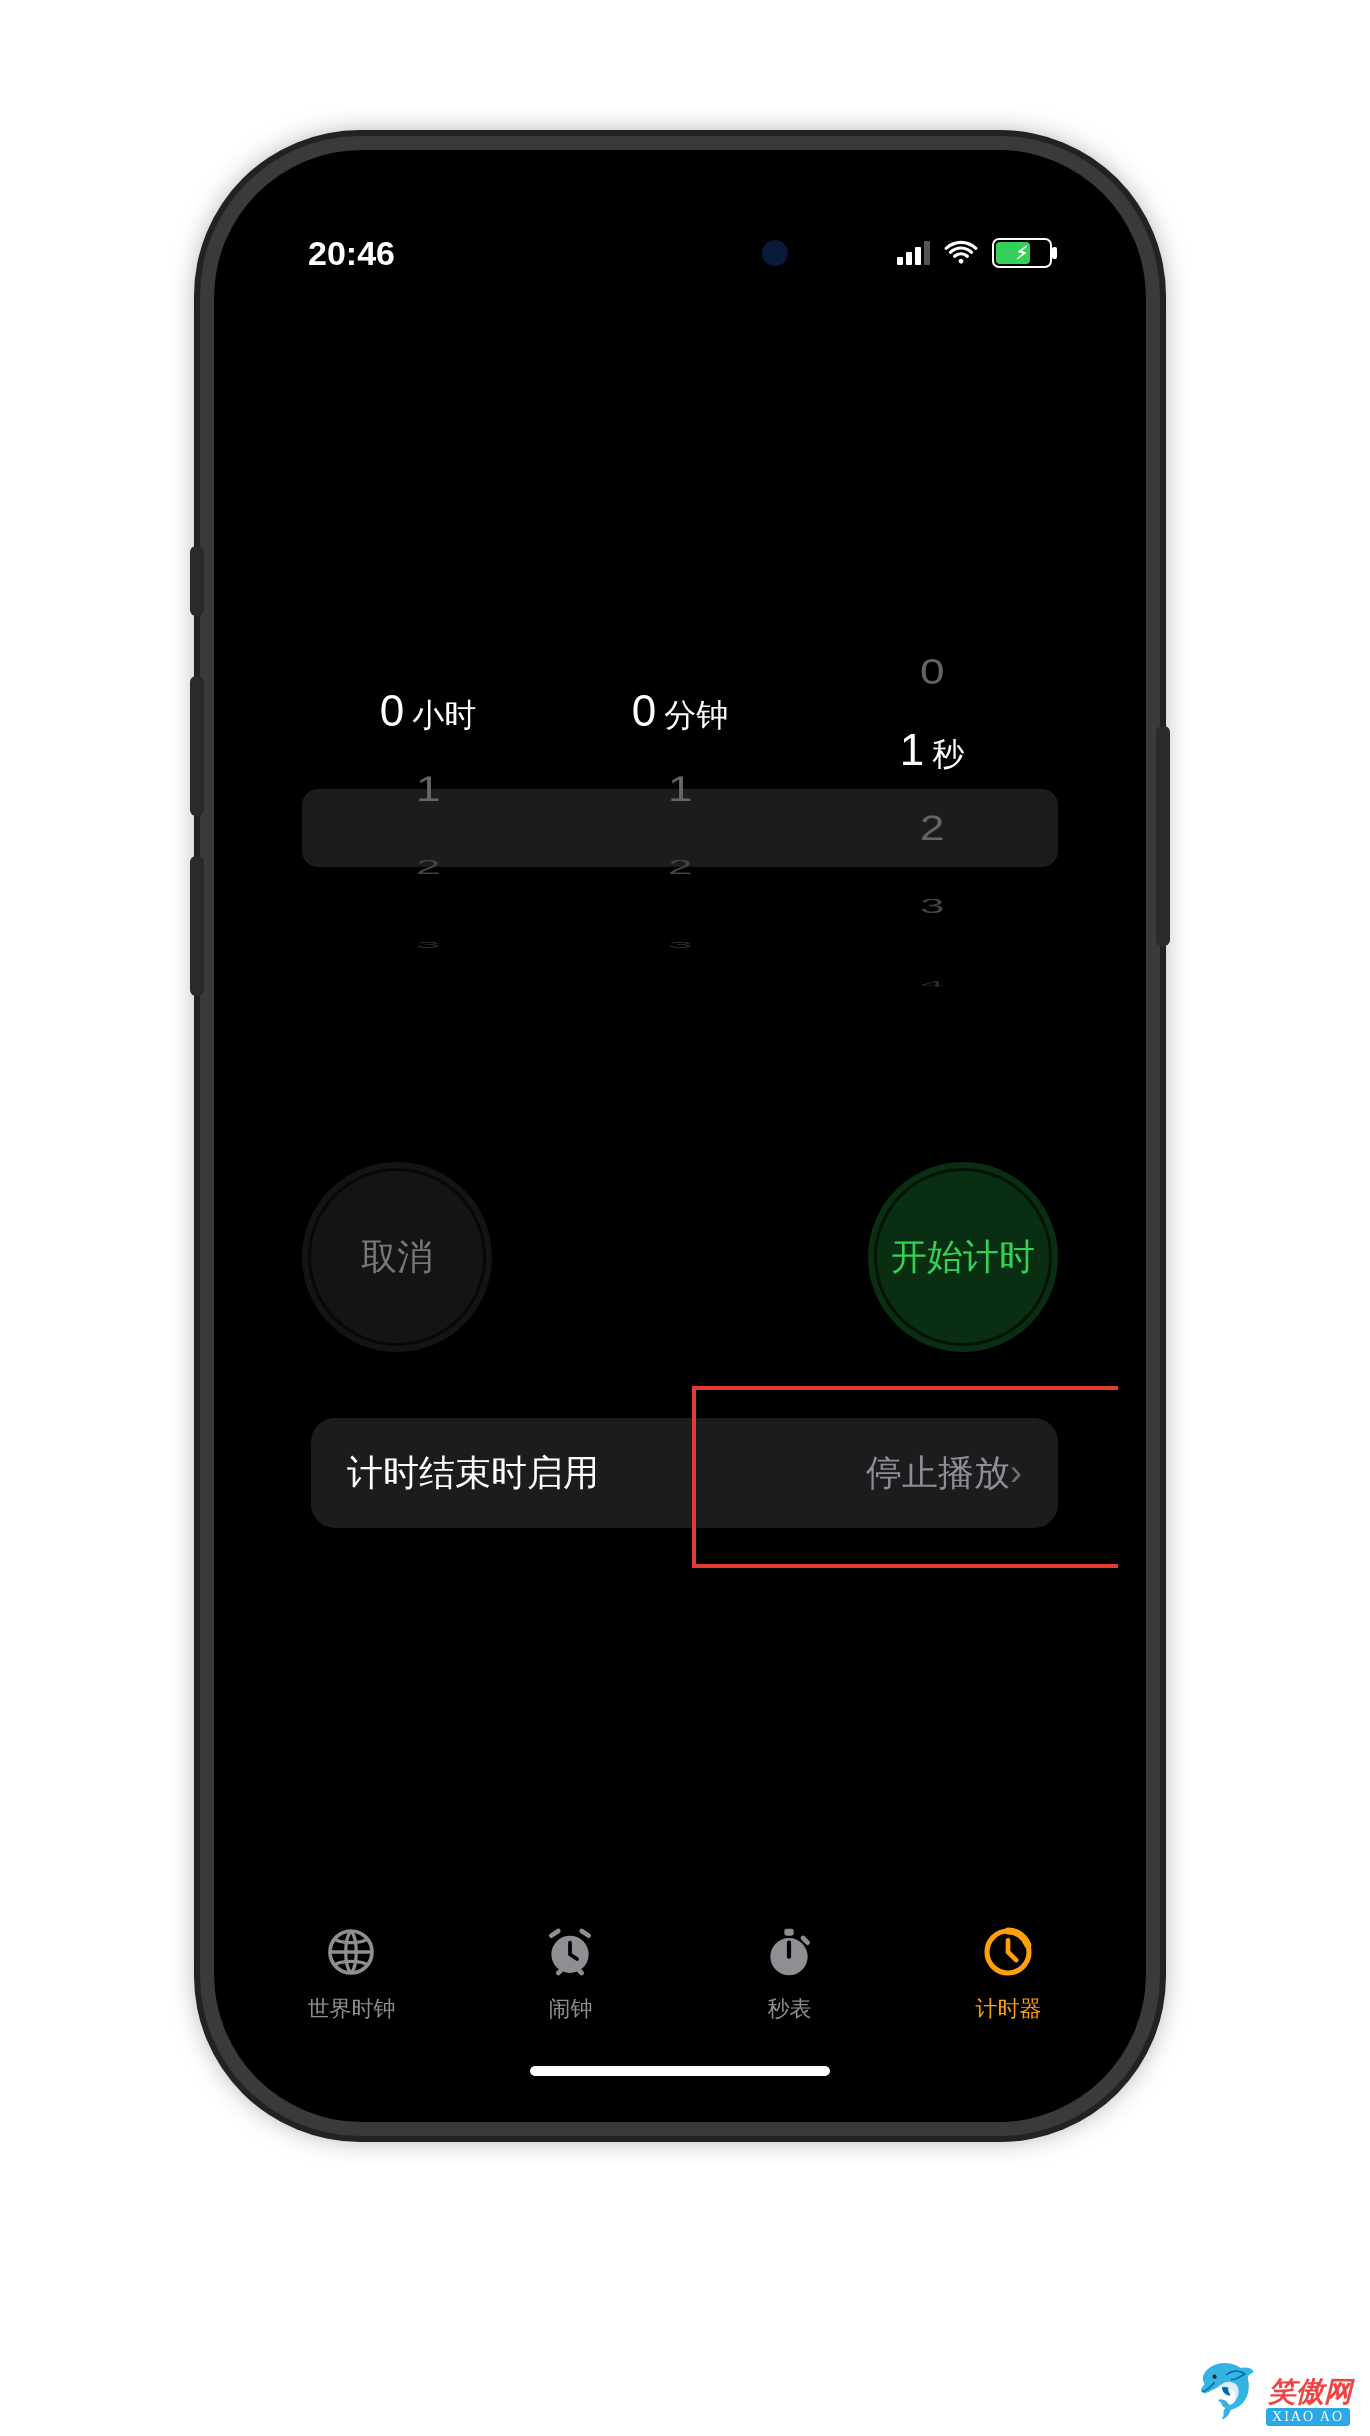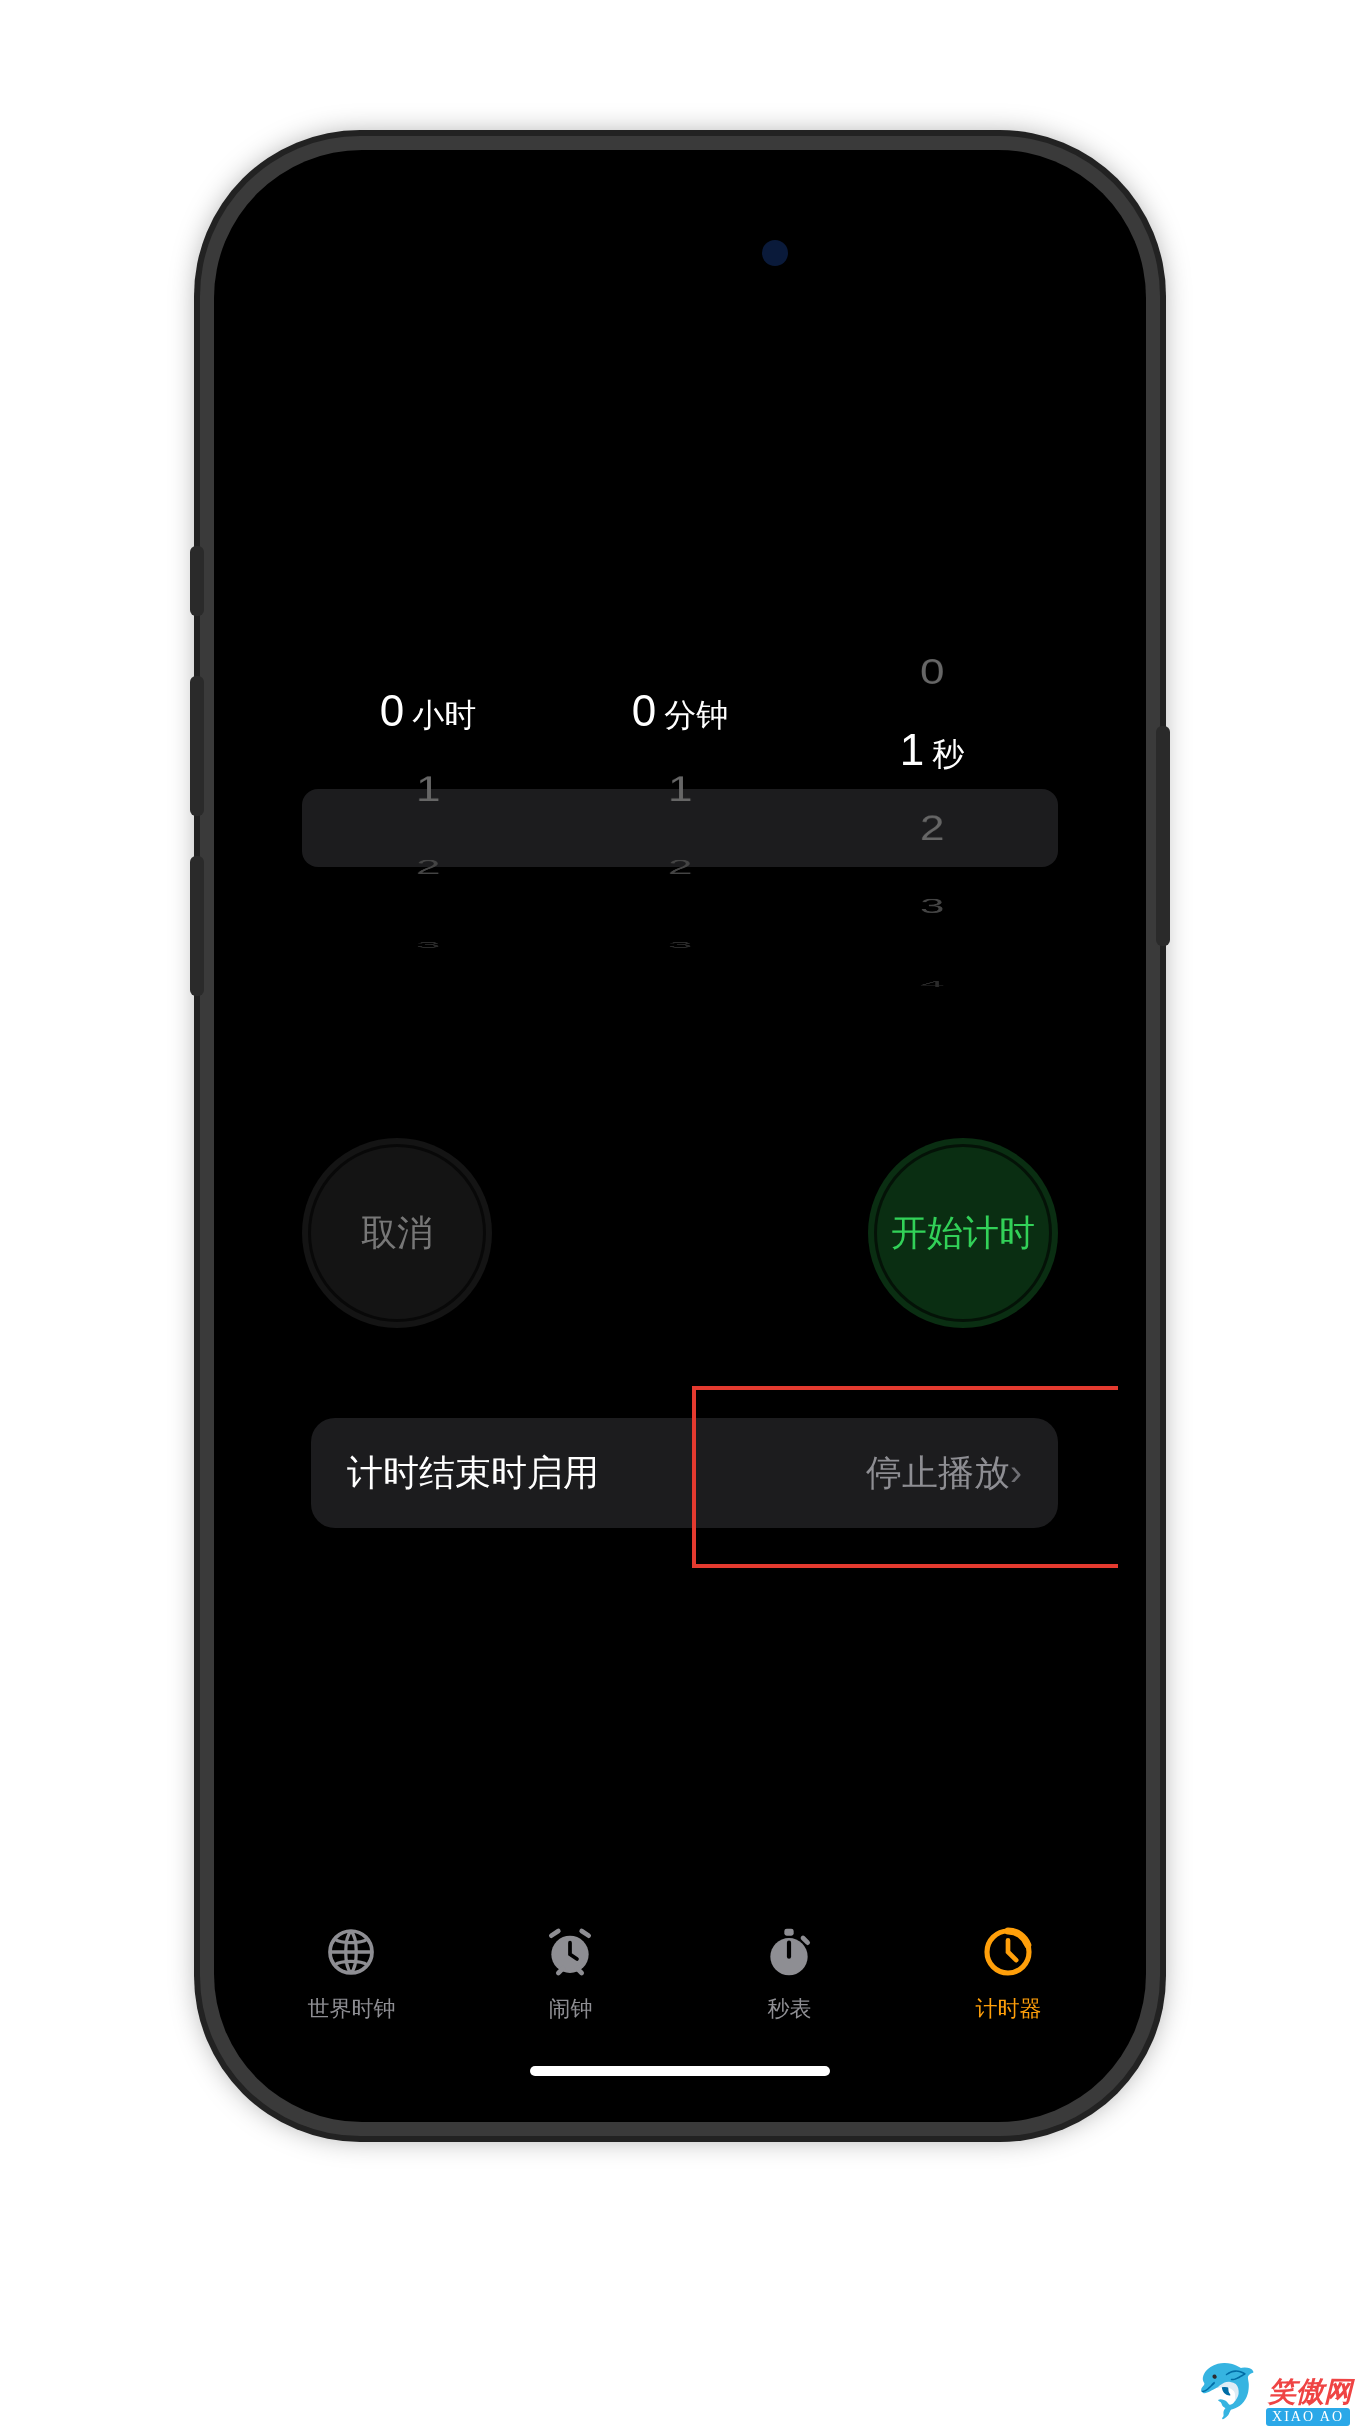--- a/index.html
+++ b/index.html
@@ -187,21 +187,21 @@
   .pick-row .num { font-size: 44px; }
   .pick-row.selected { color: #fff; font-weight: 500; }
   .pick-row.selected .unit { font-size: 32px; color: #fff; }
   .pick-row.off1 { transform: perspective(600px) rotateX(28deg) scaleY(0.9); color:#666; }
   .pick-row.off2 { transform: perspective(600px) rotateX(50deg) scaleY(0.72); color:#444; }
   .pick-row.off3 { transform: perspective(600px) rotateX(68deg) scaleY(0.5); color:#2a2a2a; }
 
   
   .button-row {
     position: absolute;
-    top: 960px;
+    top: 984px;
     left: 60px;
     right: 60px;
     display: flex;
     justify-content: space-between;
   }
   .round-btn {
     width: 190px;
     height: 190px;
     border-radius: 50%;
     display: flex;
@@ -321,20 +321,43 @@
 
 <div class="phone-frame">
   <div class="side-btn mute"></div>
   <div class="side-btn volup"></div>
   <div class="side-btn voldn"></div>
   <div class="side-btn power"></div>
 
   <div class="phone-bezel">
     <div class="screen">
 
+      <div class="status-bar">
+        <div class="status-left">20:46</div>
+        <div class="status-right">
+          <div class="signal-icon">
+            <span></span>
+              <span></span>
+              <span></span>
+              <span></span>
+          </div>
+          <div class="wifi-icon">
+            <svg width="34" height="26" viewBox="0 0 24 18" fill="none">
+              <path d="M12 16.5c.9 0 1.7-.8 1.7-1.7S12.9 13 12 13s-1.7.8-1.7 1.7.8 1.8 1.7 1.8Z" fill="#fff"></path>
+              <path d="M4.5 8.5C6.6 6.6 9.2 5.5 12 5.5s5.4 1.1 7.5 3" stroke="#fff" stroke-width="2.2" stroke-linecap="round"></path>
+              <path d="M7.5 11.3c1.2-1.1 2.8-1.8 4.5-1.8s3.3.7 4.5 1.8" stroke="#fff" stroke-width="2.2" stroke-linecap="round"></path>
+              <path d="M1.5 5.7C4.4 3.1 8 1.5 12 1.5s7.6 1.6 10.5 4.2" stroke="#fff" stroke-width="2.2" stroke-linecap="round"></path>
+            </svg>
+          </div>
+          <div class="battery-icon">
+            <div class="battery-fill"></div>
+            <div class="battery-bolt">⚡︎</div>
+          </div>
+        </div>
+      </div>
 
       <div class="island">
         <div class="cam"></div>
       </div>
 
       <div class="picker-area">
         <div class="picker-highlight"></div>
         <div class="picker-cols">
 
           <div class="picker-col">

